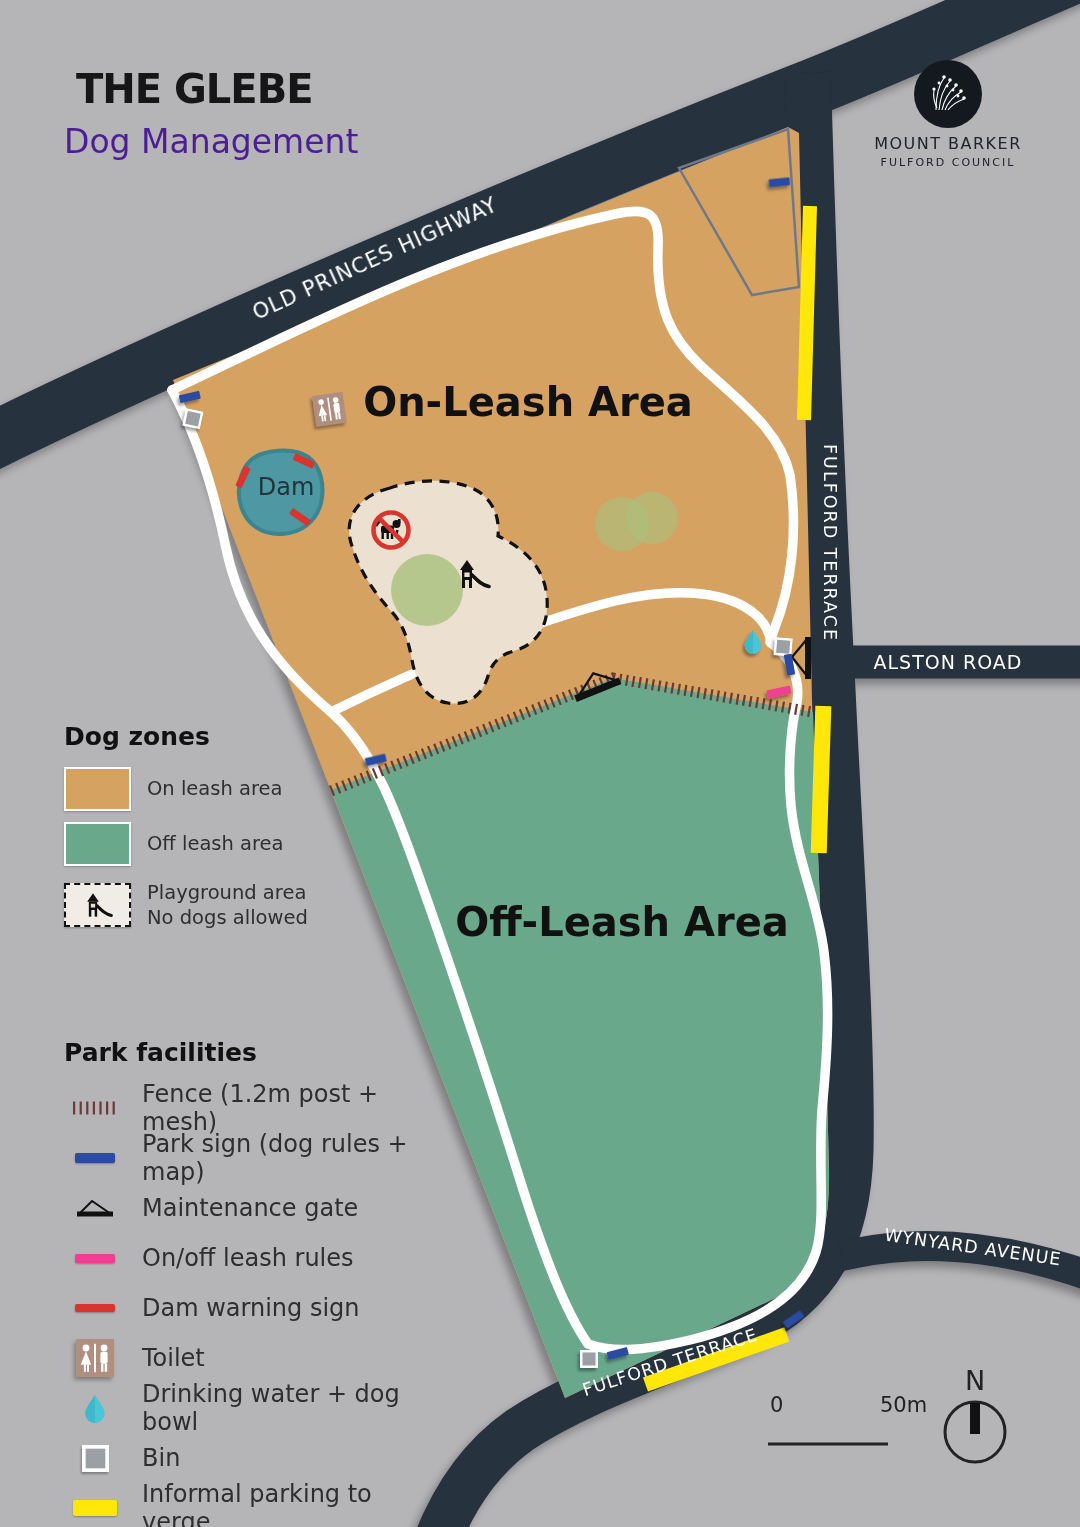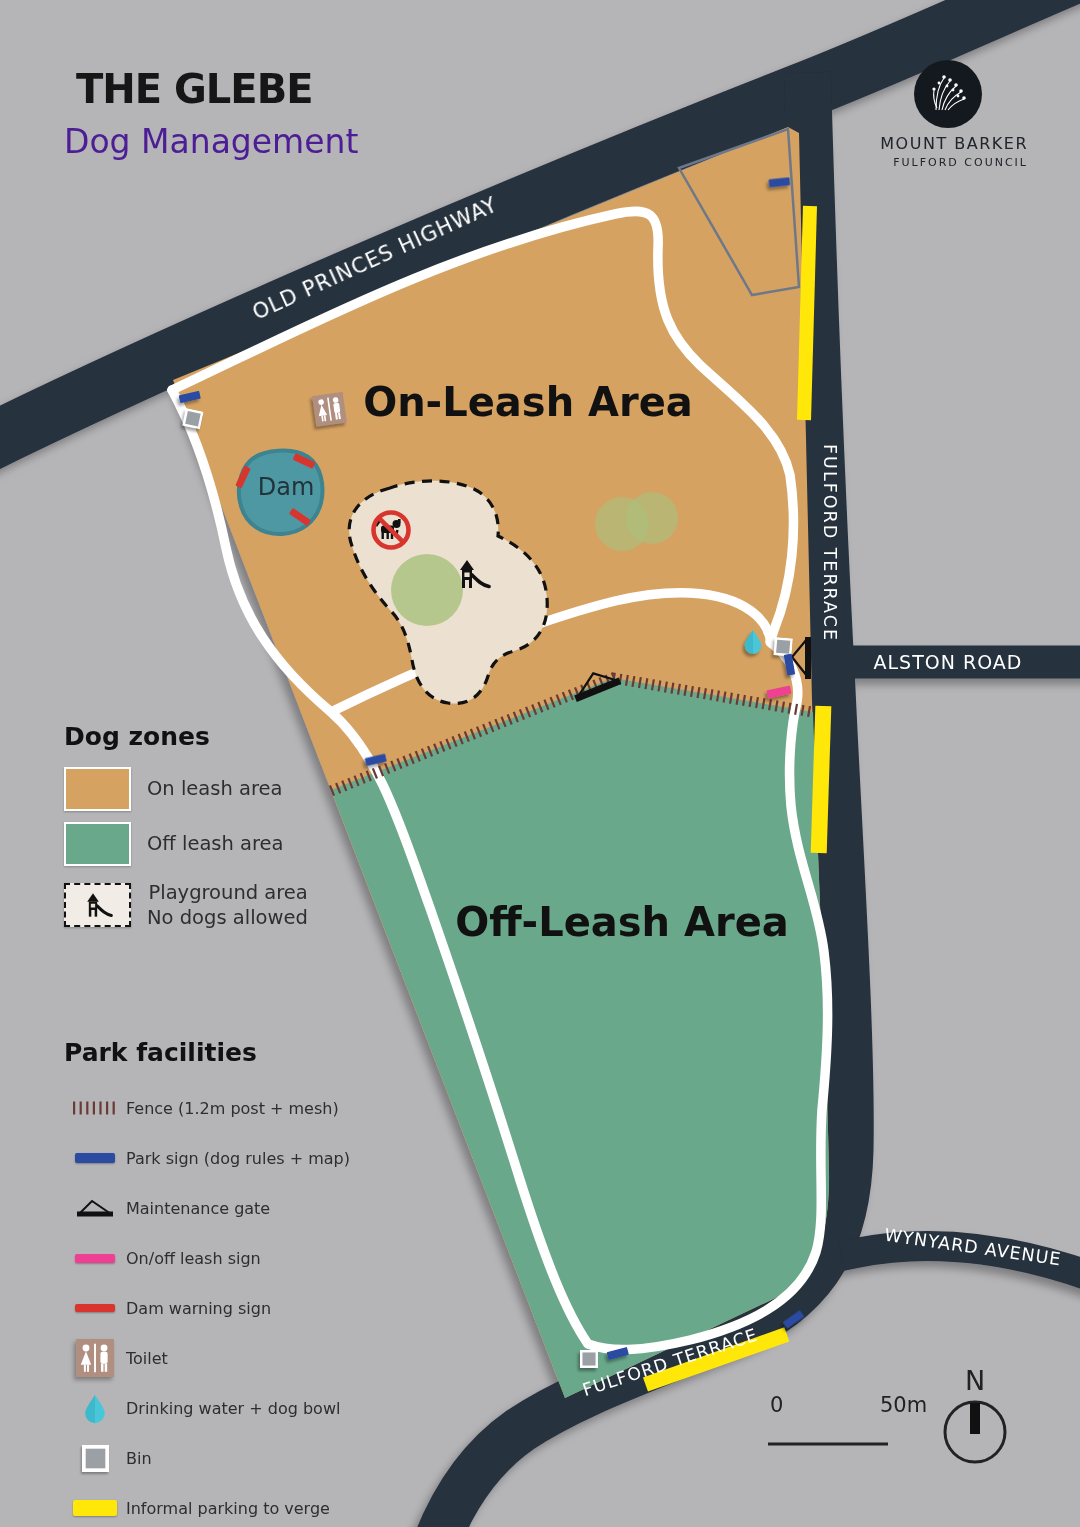--- a/index.html
+++ b/index.html
@@ -8,37 +8,37 @@
     background:#b5b4b7;
     font-family:"DejaVu Sans","Liberation Sans",sans-serif;
     -webkit-font-smoothing:antialiased;
   }
   #map-svg{position:absolute;left:0;top:0;}
   
   #header{position:absolute;left:64px;top:56px;z-index:5;color:#161616;}
   #header h1{margin:12px;font-size:40px;font-weight:700;letter-spacing:-1px;line-height:1.05;}
   #header h2{margin:8px 0 0 0;font-size:33px;font-weight:400;color:#4c1d95;letter-spacing:0;}
   
-  #logo{position:absolute;left:868px;top:60px;width:160px;z-index:5;text-align:right;color:#20242b;}
+  #logo{position:absolute;left:868px;top:60px;width:160px;z-index:5;text-align:center;color:#20242b;}
   #logo .disc{width:68px;height:68px;border-radius:50%;background:#14181f;margin:0 auto 6px auto;
     display:flex;align-items:center;justify-content:center;}
   #logo .name{font-size:16px;letter-spacing:1.5px;font-weight:400;}
   #logo .subname{font-size:11px;letter-spacing:2px;margin-top:3px;font-weight:400;}
   
   .legend{position:absolute;left:64px;z-index:5;color:#2e2e2e;}
   #dog-zones{top:722px;width:330px;}
   #facilities{top:1038px;width:360px;}
   .legend h3{margin:0 0 16px 0;font-size:25px;font-weight:700;color:#111;}
-  .zone-row{display:flex;align-items:center;margin-bottom:11px;text-align:right;}
+  .zone-row{display:flex;align-items:center;margin-bottom:11px;}
   .zone-swatch{width:63px;height:40px;border:2px solid #fff;box-shadow:0 1px 2px rgba(0,0,0,.25);flex:0 0 auto;}
   .zone-swatch.playground{background:#f1ece5;border:2.5px dashed #111;display:flex;align-items:center;justify-content:center;}
   .zone-label{margin-left:16px;font-size:19.5px;line-height:1.3;}
   .fac-row{display:flex;align-items:center;height:50px;}
   .fac-icon{width:62px;display:flex;align-items:center;justify-content:center;flex:0 0 auto;}
-  .fac-label{font-size:16px;}
+  .fac-label{margin-left:16px;font-size:24px;}
   .bar{border-radius:2px;box-shadow:0 1px 2px rgba(0,0,0,.3);}
   .bar.blue{width:40px;height:10px;background:#2b4ba1;}
   .bar.pink{width:40px;height:9px;background:#ef3f92;}
   .bar.red{width:40px;height:8px;background:#d8352e;}
   .bar.yellow{width:44px;height:16px;background:#ffe70a;}
 </style>
 </head>
 <body>
 
 <svg id="map-svg" width="1080" height="1527" viewBox="0 0 1080 1527">
@@ -290,21 +290,21 @@
           <use href="#gate-sym" width="40" height="22"></use>
         </svg>
     </div>
     <div class="fac-label">Maintenance gate</div>
   </div>
 
   <div class="fac-row">
     <div class="fac-icon">
         <div class="bar pink"></div>
       </div>
-    <div class="fac-label">On/off leash sign</div>
+    <div class="fac-label">On/off leash rules</div>
   </div>
 
   <div class="fac-row">
     <div class="fac-icon">
         <div class="bar red"></div>
       </div>
     <div class="fac-label">Dam warning sign</div>
   </div>
 
   <div class="fac-row">

